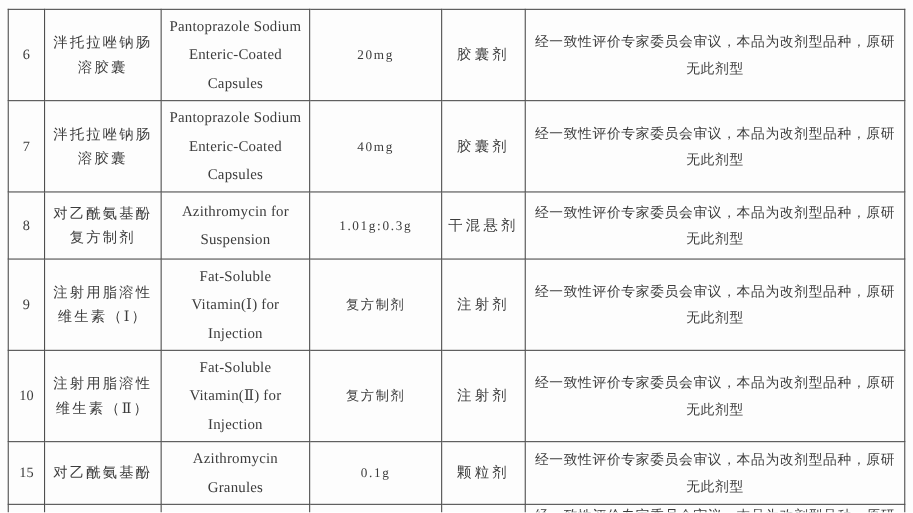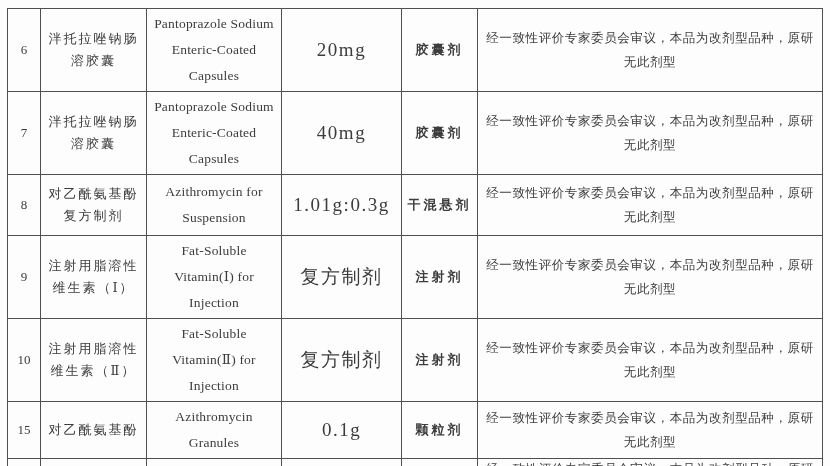--- a/index.html
+++ b/index.html
@@ -56,28 +56,27 @@
     white-space: pre-line;
     margin-top: 44px;
   }
   td.en {
     font-size: 13.5px;
     line-height: 26px;
     white-space: pre-line;
     letter-spacing: 0.2px;
   }
   td.spec {
-    font-size: 19px;
+    font-size: 12px;
     letter-spacing: 1.5px;
     margin-top: 36px;
   }
   td.form {
     font-size: 13px;
     letter-spacing: 3px;
-    font-weight: bold;
   }
   td.remark {
     font-size: 12.5px;
     letter-spacing: 0.6px;
     line-height: 24px;
     white-space: pre-line;
   }
   tr.r6 td.en { line-height: 20px; }
   tr.r6 td.remark { line-height: 17px; }
 </style>

